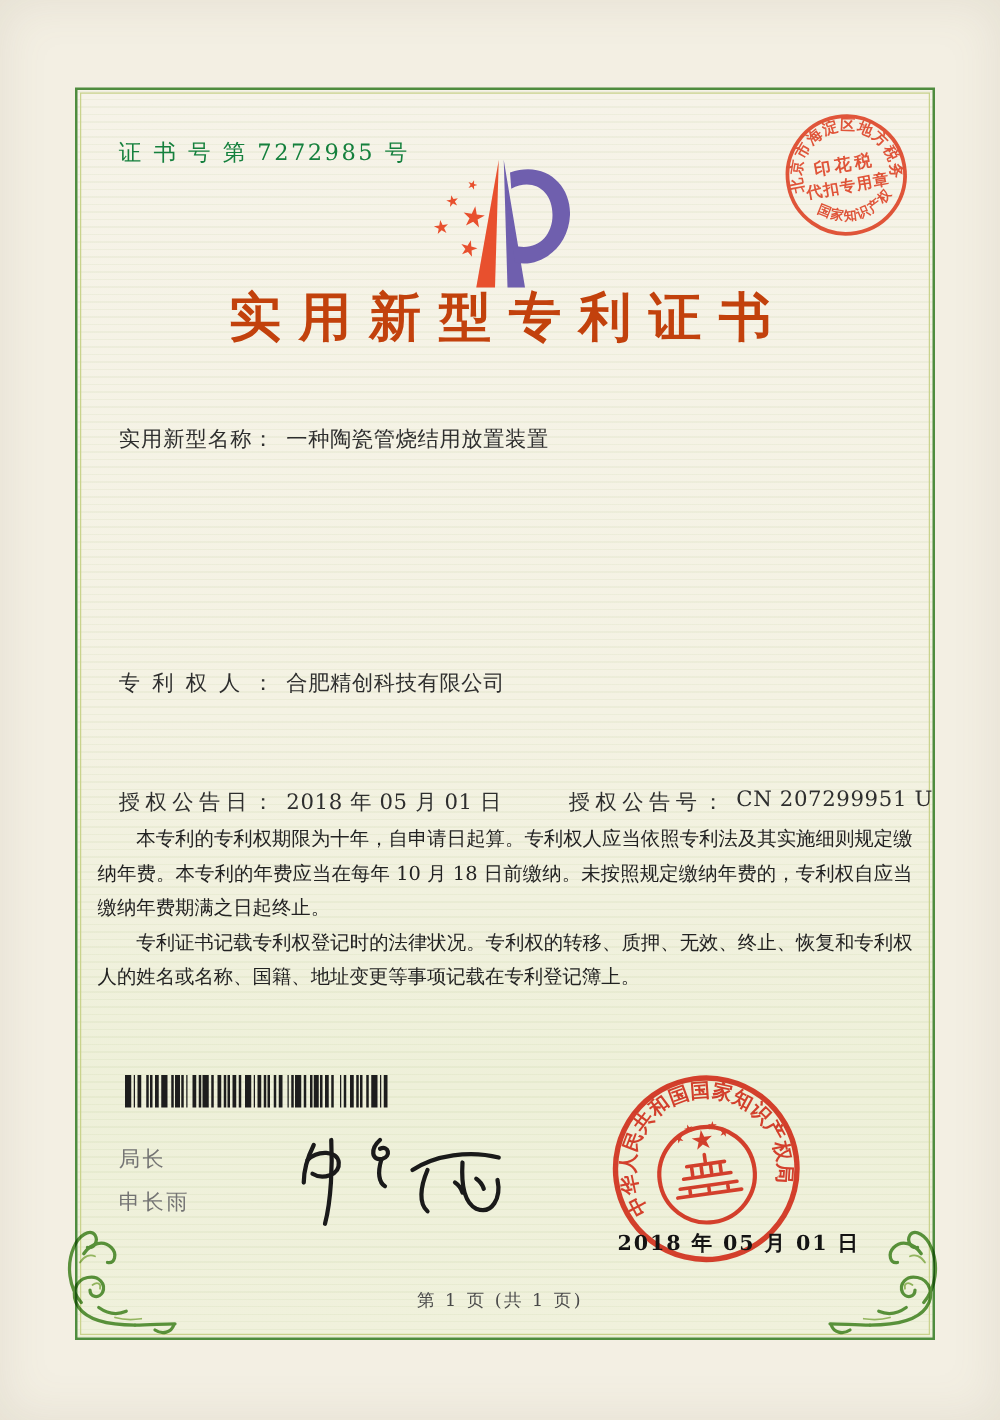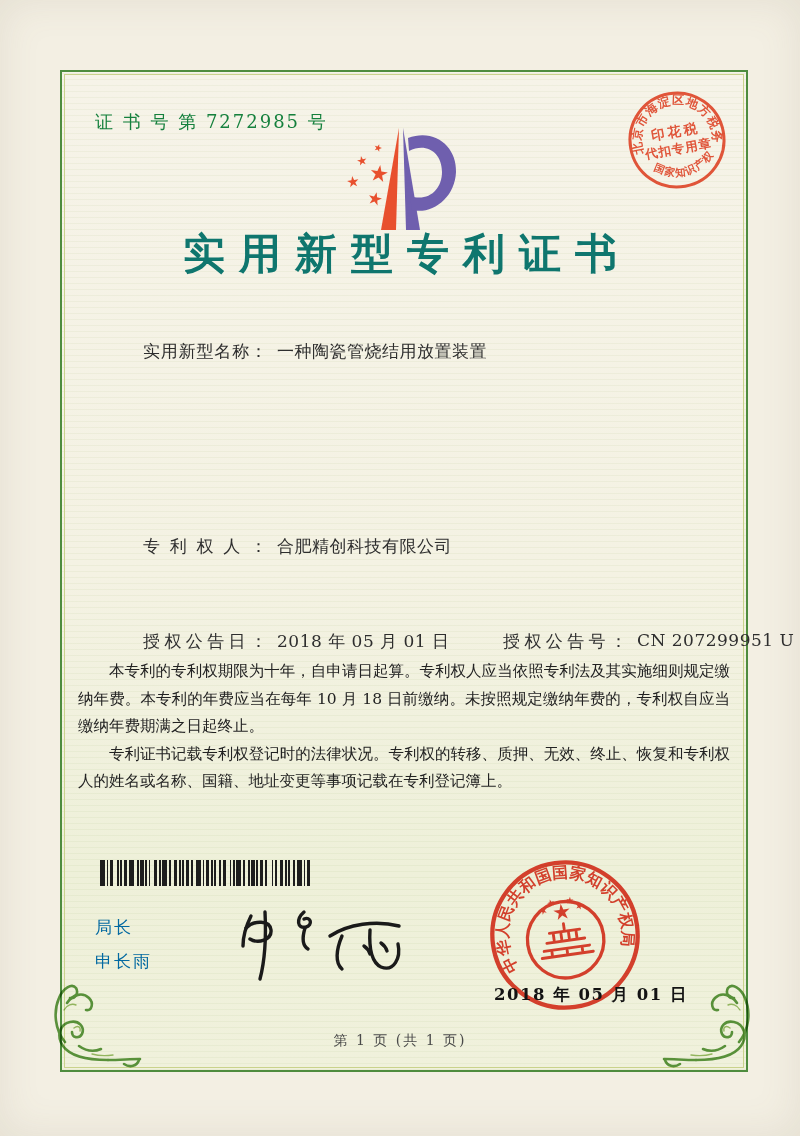--- a/index.html
+++ b/index.html
@@ -9,32 +9,32 @@
   
   .frame{position:absolute;left:60px;top:70px;width:684px;height:998px;
          border:2px solid #4e8c3e;
          background:
            repeating-linear-gradient(0deg, rgba(140,170,90,.08) 0 1px, rgba(0,0,0,0) 1px 6px),
            linear-gradient(180deg,#f6f3e8 0%,#f4f2e3 50%,#eef0d9 80%,#f0f1dc 100%);}
   .frame::before{content:"";position:absolute;inset:2px;border:1px solid #c9d28c;pointer-events:none;}
   .abs{position:absolute;}
   .cert-no{left:95px;top:110px;font-size:18px;letter-spacing:2px;color:#15803d;}
   .title{left:0;right:0;top:226px;text-align:center;font-size:42px;font-weight:700;
-         letter-spacing:14px;text-indent:14px;color:#0f766e;}
+         letter-spacing:14px;text-indent:14px;color:#c2410c;}
   .row{left:95px;font-size:17px;color:#2e2e2e;white-space:nowrap;}
-  .row .lbl{display:inline-block;width:124px;text-align:justify;text-align-last:justify;vertical-align:top;margin-left:48px;}
+  .row .lbl{display:inline-block;width:124px;text-align:justify;text-align-last:justify;vertical-align:top;}
   .row .val{display:inline-block;margin-left:10px;vertical-align:top;letter-spacing:.5px;}
   .row .val.wrap{white-space:normal;width:440px;line-height:26px;}
   .grant-right{position:absolute;left:360px;top:0;white-space:nowrap;}
   .body-text{left:78px;top:658px;width:652px;font-size:15.5px;line-height:27.5px;color:#222;
              text-align:justify;}
   .body-text p{margin:0;text-indent:2em;}
   .barcode{left:100px;top:860px;width:212px;height:26px;}
   .barcode i{position:absolute;top:0;bottom:0;background:#1d1d1d;}
-  .director{left:95px;font-size:17px;color:#0369a1;letter-spacing:2px;}
+  .director{left:95px;font-size:17px;color:#737373;letter-spacing:2px;}
   .sig-svg{left:218px;top:886px;}
   .seal-svg{left:479px;top:849px;mix-blend-mode:multiply;transform:rotate(-8deg);}
   .seal-date{left:494px;top:984px;font-size:16.5px;letter-spacing:1.5px;color:#131313;font-weight:600;}
   .stamp-svg{left:607px;top:70px;mix-blend-mode:multiply;transform:rotate(-10deg);}
   .logo-svg{left:336px;top:120px;}
   .footer{left:0;right:0;top:1032px;text-align:center;font-size:14px;letter-spacing:2px;color:#4a4a4a;}
   .flourish{mix-blend-mode:multiply;}
   .fl-bl{left:44px;top:972px;}
   .fl-br{left:656px;top:972px;transform:scaleX(-1);}
   svg{display:block;}

